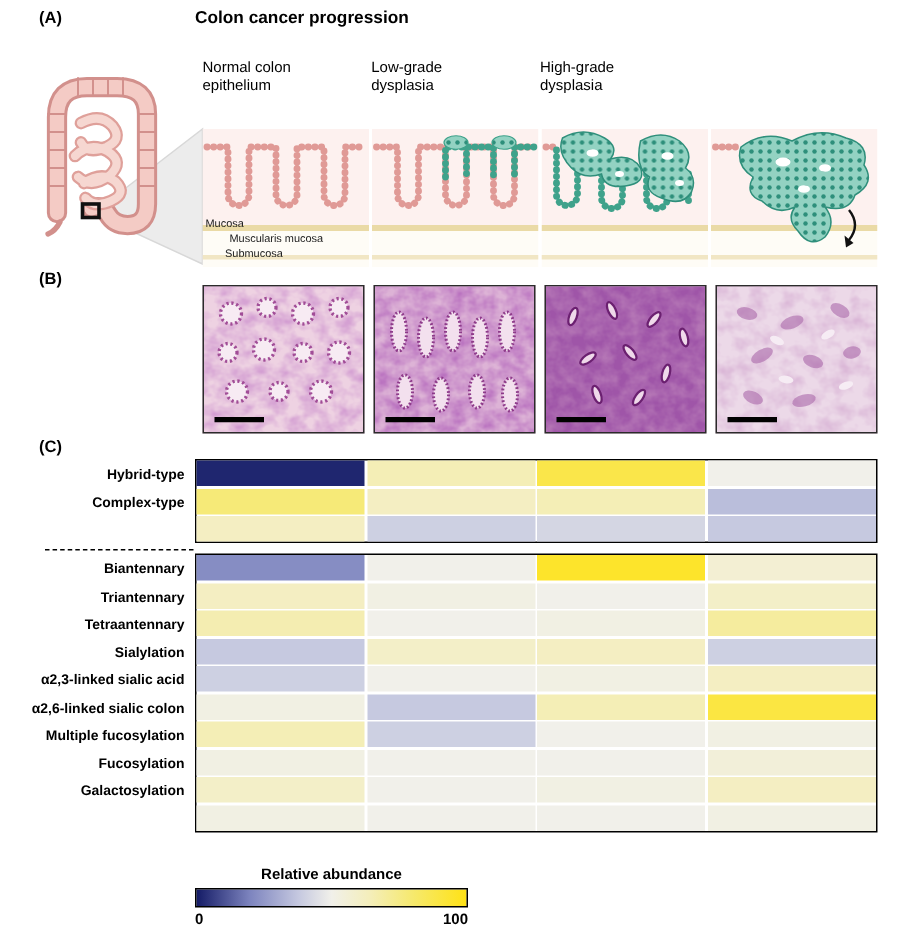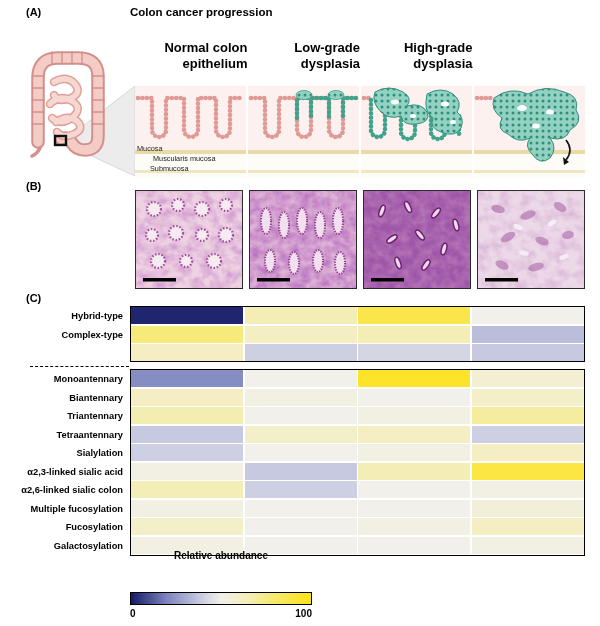--- a/index.html
+++ b/index.html
@@ -3,37 +3,37 @@
 <meta charset="utf-8">
 <style>
   * { margin:0; padding:0; box-sizing:border-box; }
   html,body { background:#fff; }
   .fig { position:relative; width:600px; height:626px; background:#fff;
          font-family:"Liberation Sans","DejaVu Sans",sans-serif; color:#000; overflow:hidden; }
   .abs { position:absolute; }
   .panel-tag { font-weight:bold; font-size:11px; }
   .fig-title { font-weight:bold; font-size:11.5px; }
   .stages { left:135px; top:40px; width:450px; display:flex; }
-  .stage-h { width:25%; text-align:right; font-weight:bold; font-size:13px; line-height:1.2; white-space:pre-line; }
+  .stage-h { width:25%; text-align:left; font-weight:normal; font-size:10px; line-height:1.2; white-space:pre-line; }
   .schematics { left:135px; top:86px; width:450px; height:92px; display:flex; gap:2px; }
   .schematics svg { display:block; }
   .tissue-label { font-size:7.3px; color:#222; white-space:nowrap; }
   .histos { left:135px; top:190px; width:450px; display:flex; gap:6px; }
   .hist { border:1px solid #2b2b2b; width:108px; height:99px; background:#e9cade; }
   .hist svg { display:block; }
   .heatmap { left:30px; top:306px; width:555px; }
   .hm-section { display:flex; }
   .hm-labels { width:100px; display:flex; flex-direction:column; gap:1.5px; padding:1.5px 0; }
   .hm-label { height:17px; display:flex; justify-content:flex-end; align-items:center; padding-right:7px;
               font-weight:bold; font-size:9.3px; white-space:nowrap; }
   .hm-grid { flex:1; border:1.5px solid #000; background:#fff; display:flex; flex-direction:column; gap:1.5px; }
   .hm-row { display:flex; gap:1.5px; height:17px; }
   .hm-cell { flex:1; }
   .hm-sep { height:4.5px; width:99px; border-bottom:1.5px dashed #000; margin-bottom:2.5px; }
-  .legend-title { left:130px; top:550px; width:182px; text-align:center; font-weight:bold; font-size:10px; }
+  .legend-title { left:130px; top:578px; width:182px; text-align:center; font-weight:bold; font-size:10px; }
   .legend-bar { left:130px; top:592px; width:182px; height:13px; border:1.5px solid #000; }
   .legend-min { left:130px; top:608px; font-weight:bold; font-size:10px; }
   .legend-max { left:262px; top:608px; width:50px; text-align:right; font-weight:bold; font-size:10px; }
 </style>
 </head>
 <body>
 
 <div class="fig">
 
   <svg width="0" height="0" style="position:absolute">
@@ -246,21 +246,20 @@
             <div class="hm-cell" style="background: rgb(244, 238, 194);"></div>
             <div class="hm-cell" style="background: rgb(205, 208, 226);"></div>
             <div class="hm-cell" style="background: rgb(212, 214, 227);"></div>
             <div class="hm-cell" style="background: rgb(198, 201, 224);"></div>
           </div>
         </div>
       </div>
       <div class="hm-sep"></div>
       <div class="hm-section">
         <div class="hm-labels">
-          <div class="hm-label">Monoantennary</div>
           <div class="hm-label">Biantennary</div>
           <div class="hm-label">Triantennary</div>
           <div class="hm-label">Tetraantennary</div>
           <div class="hm-label">Sialylation</div>
           <div class="hm-label">α2,3-linked sialic acid</div>
           <div class="hm-label">α2,6-linked sialic colon</div>
           <div class="hm-label">Multiple fucosylation</div>
           <div class="hm-label">Fucosylation</div>
           <div class="hm-label">Galactosylation</div>
         </div>

